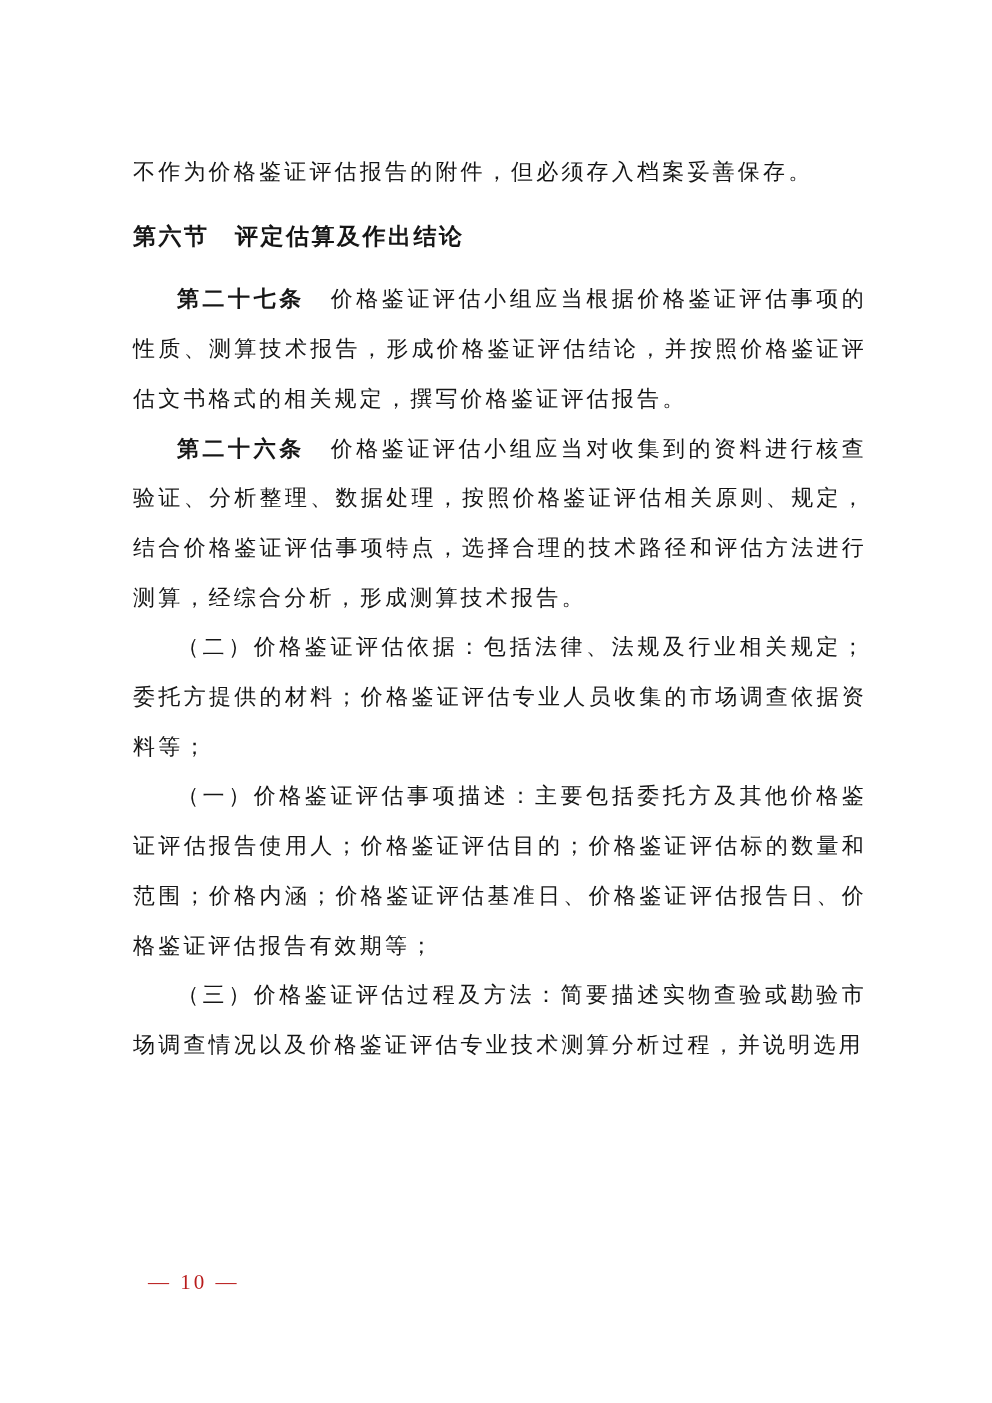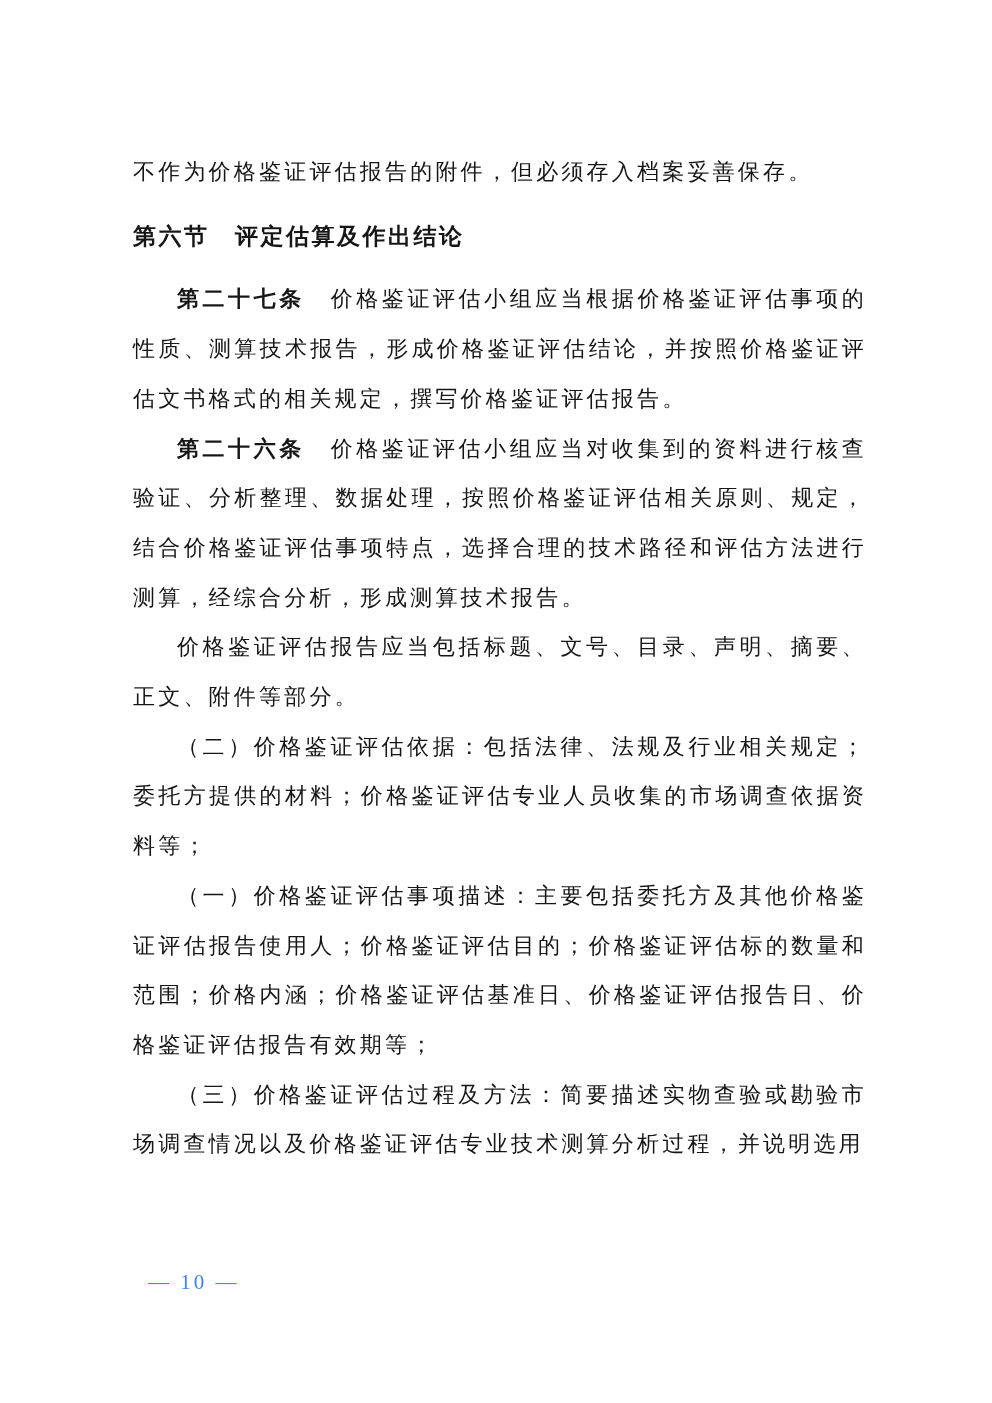--- a/index.html
+++ b/index.html
@@ -49,39 +49,38 @@
     font-weight: bold;
     margin-right: 26px;
   }
   .page-number {
     position: absolute;
     left: 148px;
     top: 1260px;
     font-size: 21px;
     line-height: 44px;
     letter-spacing: 3px;
-    color: #3b82f6;
+    color: #b91c1c;
     text-indent: 0;
   }
 </style>
 </head>
 <body>
 
 <div class="page">
   <div class="doc">
 
     <p class="intro">不作为价格鉴证评估报告的附件，但必须存入档案妥善保存。</p>
 
     <h2 class="heading">第六节　评定估算及作出结论</h2>
 
     <p class="para"><span class="term">第二十七条</span><span>价格鉴证评估小组应当根据价格鉴证评估事项的性质、测算技术报告，形成价格鉴证评估结论，并按照价格鉴证评估文书格式的相关规定，撰写价格鉴证评估报告。</span></p>
 
     <p class="para"><span class="term">第二十六条</span><span>价格鉴证评估小组应当对收集到的资料进行核查验证、分析整理、数据处理，按照价格鉴证评估相关原则、规定，结合价格鉴证评估事项特点，选择合理的技术路径和评估方法进行测算，经综合分析，形成测算技术报告。</span></p>
 
-    <p class="para">价格鉴证评估报告应当包括标题、文号、目录、声明、摘要、正文、附件等部分。</p>
 
 
     <p class="para">（二）价格鉴证评估依据：包括法律、法规及行业相关规定；委托方提供的材料；价格鉴证评估专业人员收集的市场调查依据资料等；</p>
 
     <p class="para">（一）价格鉴证评估事项描述：主要包括委托方及其他价格鉴证评估报告使用人；价格鉴证评估目的；价格鉴证评估标的数量和范围；价格内涵；价格鉴证评估基准日、价格鉴证评估报告日、价格鉴证评估报告有效期等；</p>
 
     <p class="para">（三）价格鉴证评估过程及方法：简要描述实物查验或勘验市场调查情况以及价格鉴证评估专业技术测算分析过程，并说明选用</p>
 
   </div>
 

